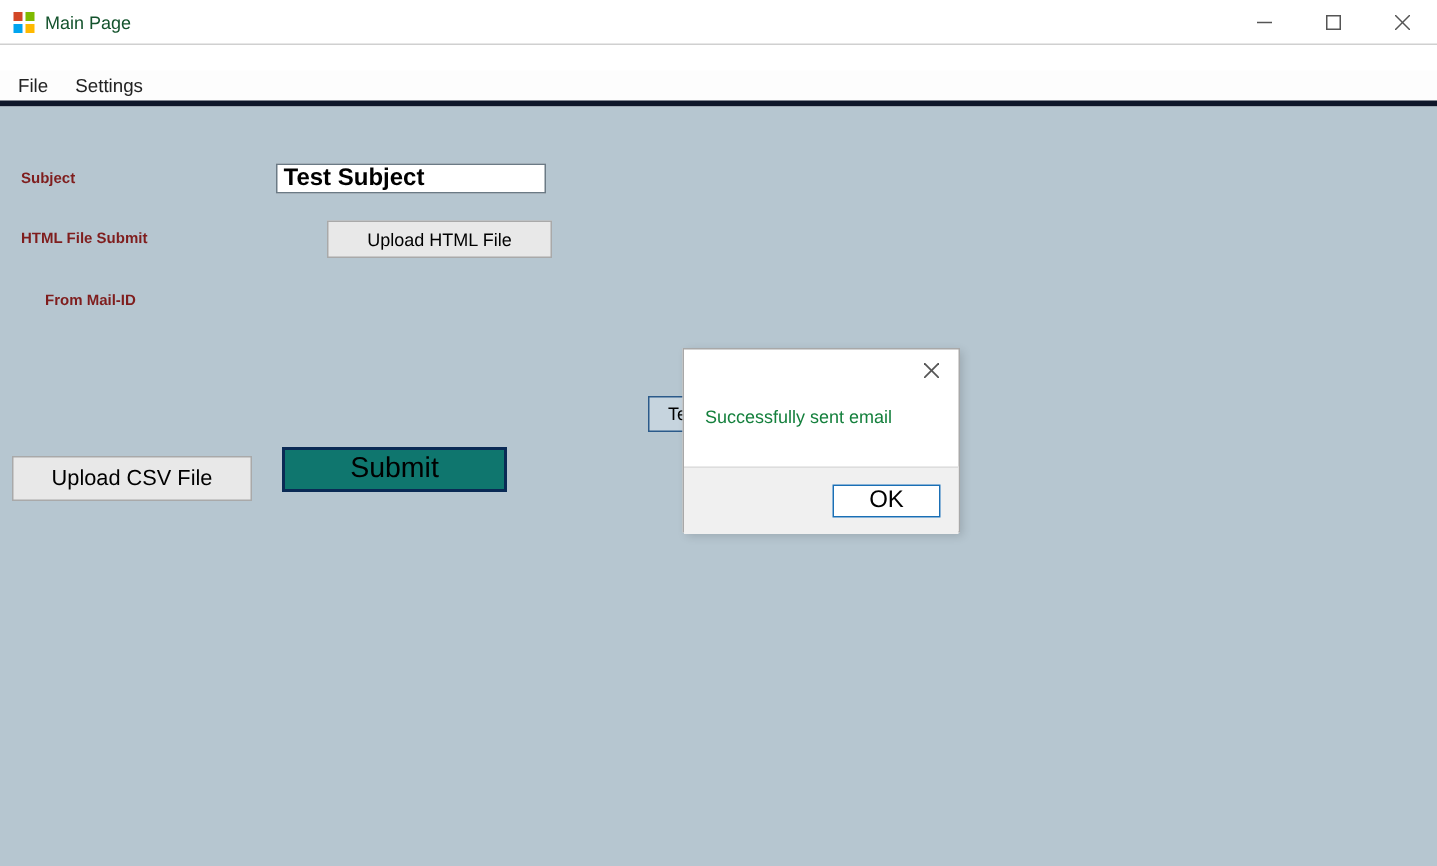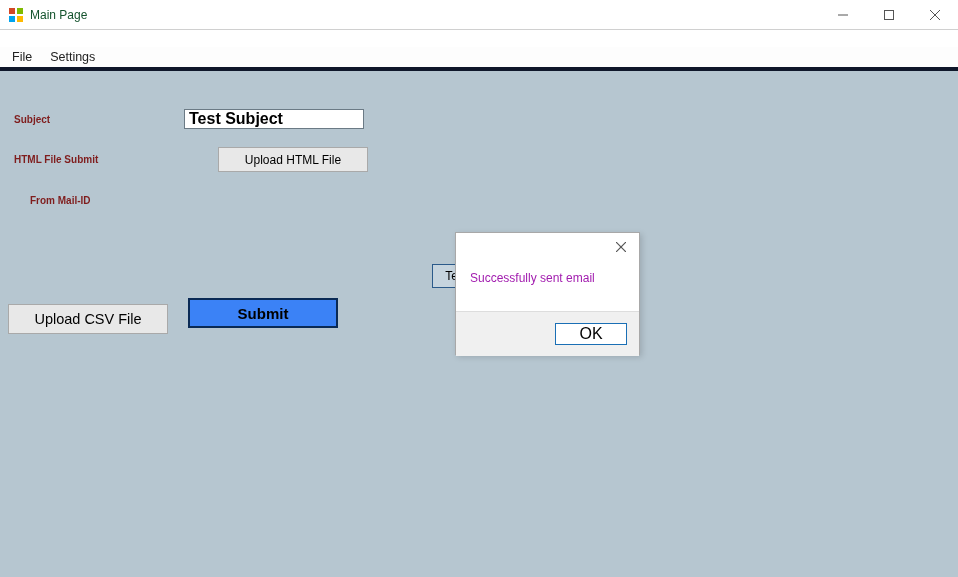--- a/index.html
+++ b/index.html
@@ -90,24 +90,24 @@
       border: 1px solid #a9a9a9;
       font-size: 12px;
       height: 25px;
       cursor: default;
       text-align: right;
       display: inline-flex;
       align-items: center;
       justify-content: center;
     }
     .btn-primary {
-      background: #3b82f6;
+      background: #0f766e;
       border: 2px solid #0a2a55;
-      font-size: 15px;
-      font-weight: 700;
+      font-size: 19px;
+      font-weight: 400;
       height: 30px;
     }
     .dialog {
       position: absolute;
       left: 455px;
       top: 161px;
       width: 185px;
       height: 123px;
       background: #fff;
       border: 1px solid #a8a8a8;
@@ -125,21 +125,21 @@
       height: 20px;
       display: flex;
       align-items: center;
       justify-content: center;
       color: #555;
       font-size: 13px;
     }
     .dialog-body {
       padding: 10px 24px 0 14px;
       font-size: 12px;
-      color: #a21caf;
+      color: #15803d;
       height: 50px;
     }
     .dialog-footer {
       height: 45px;
       background: #f0f0f0;
       border-top: 1px solid #ddd;
       display: flex;
       align-items: center;
       justify-content: flex-end;
       padding-right: 12px;

